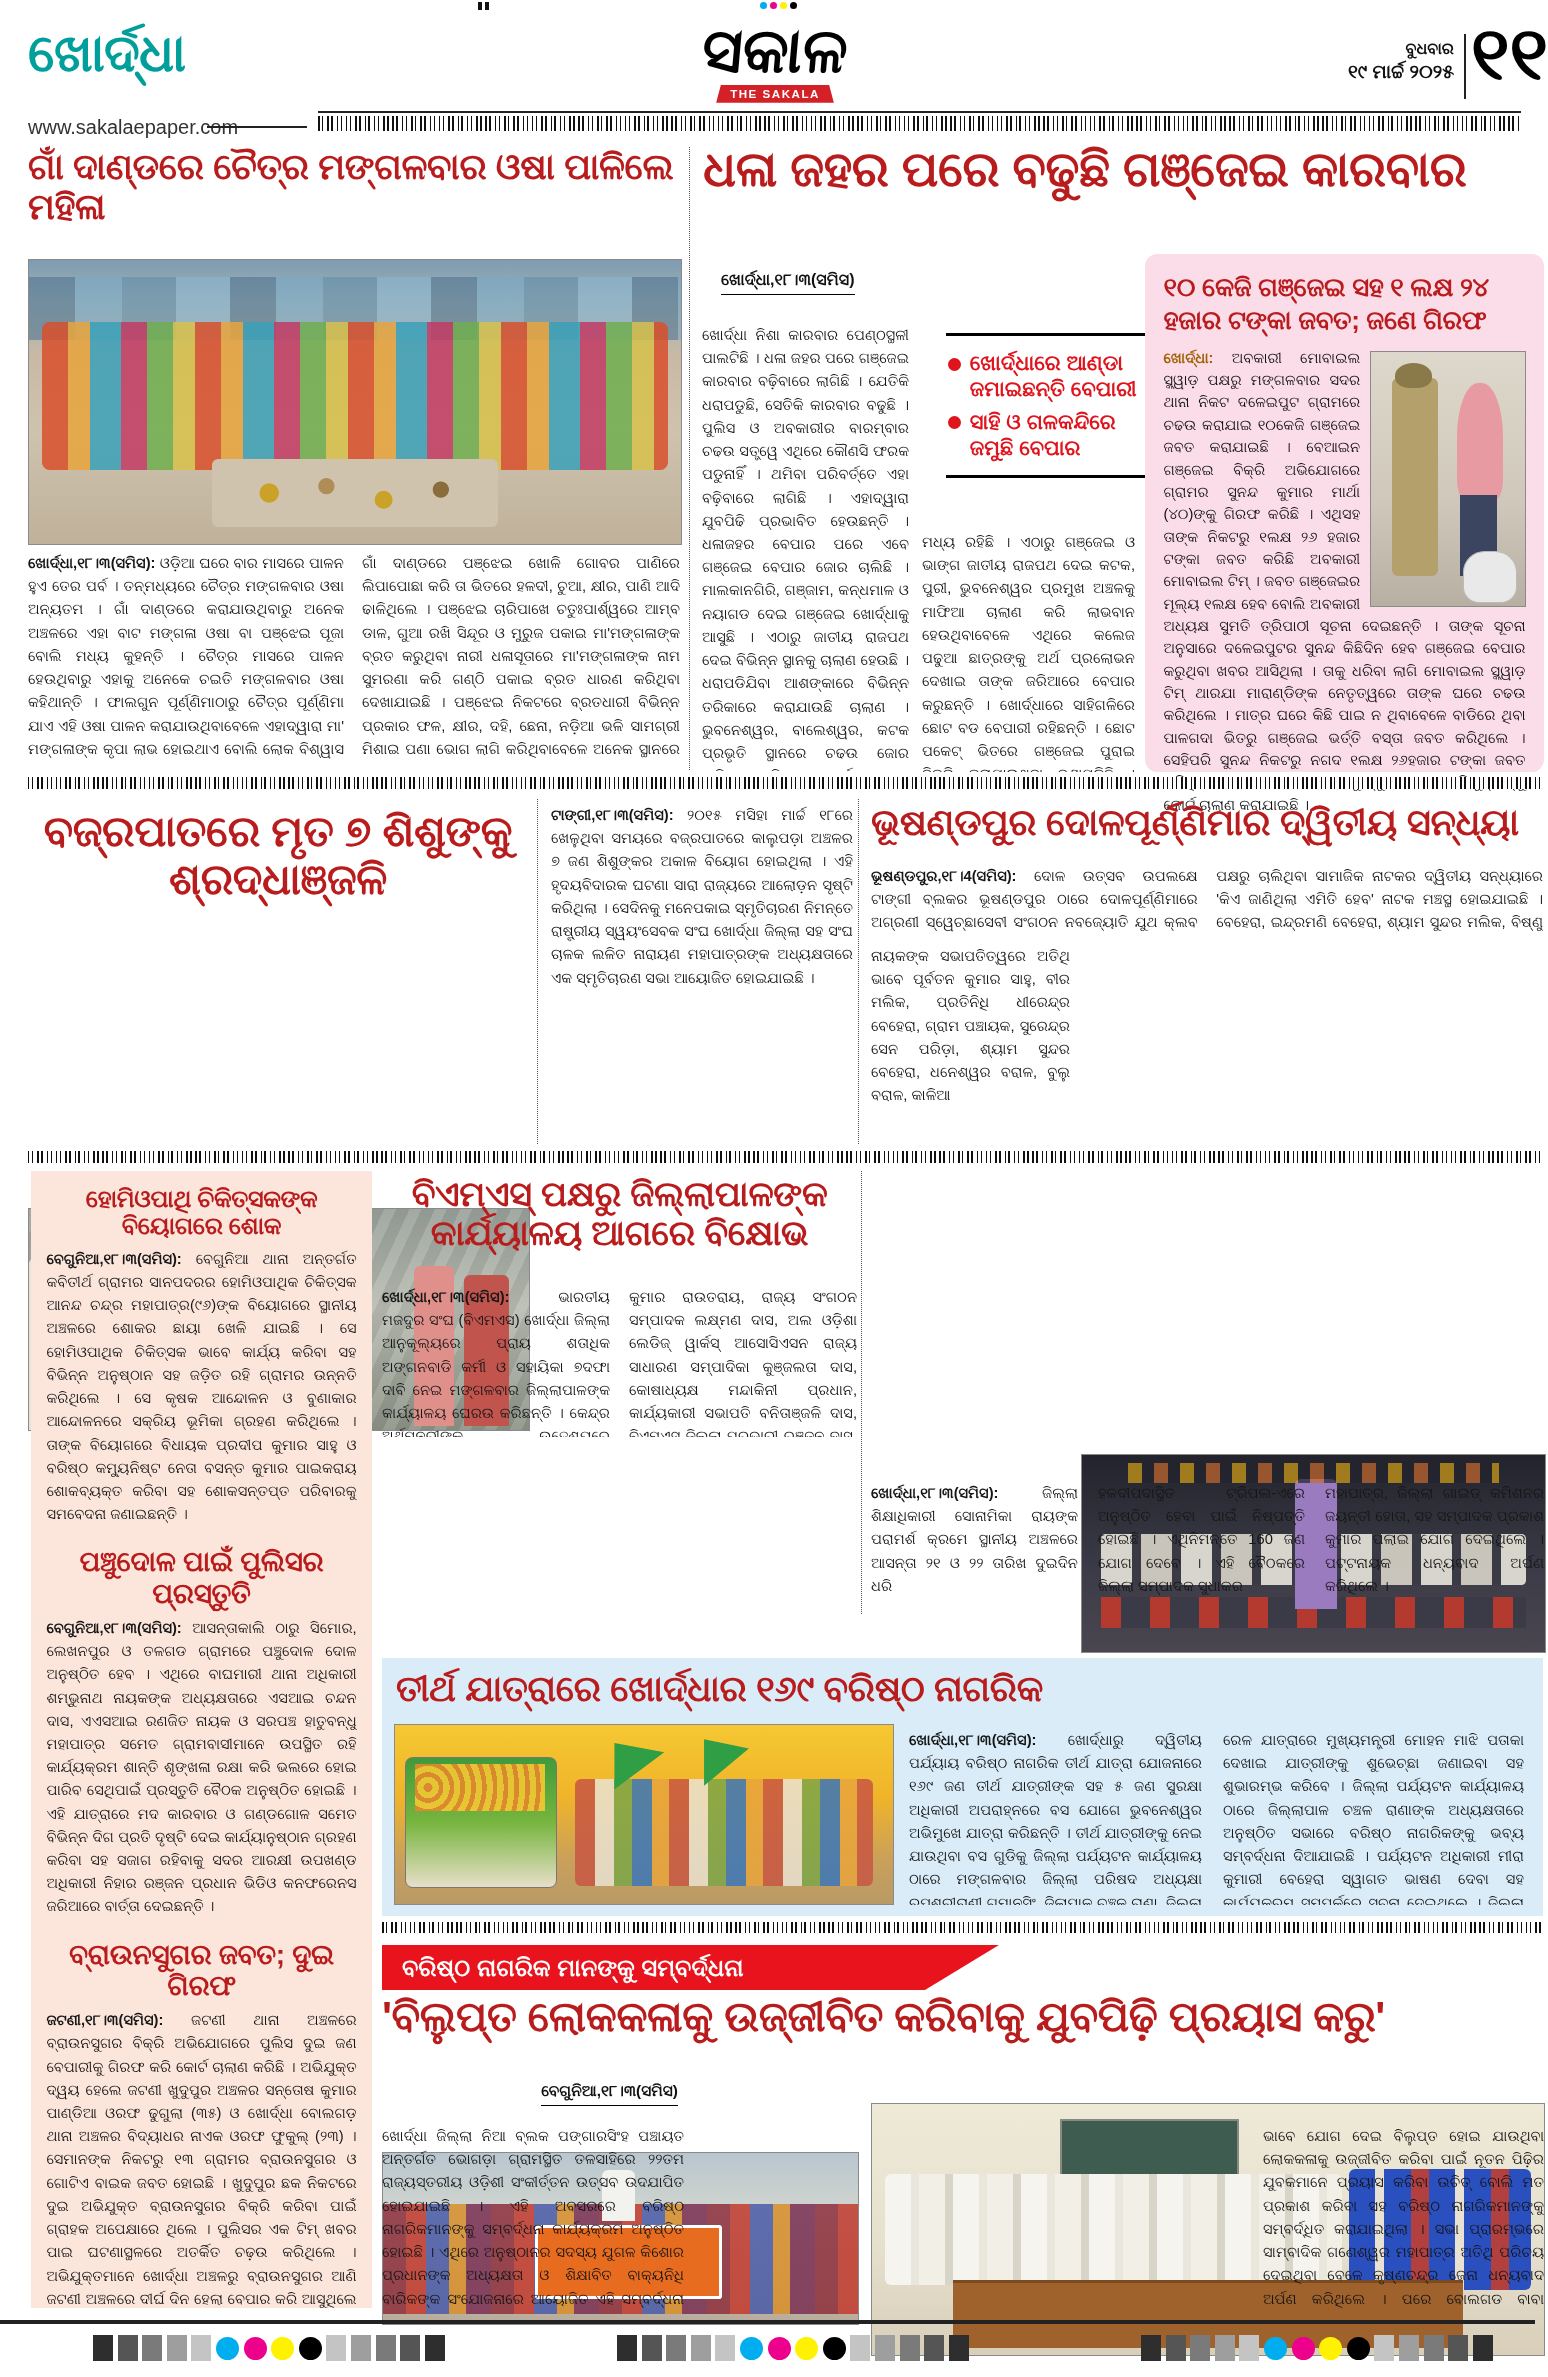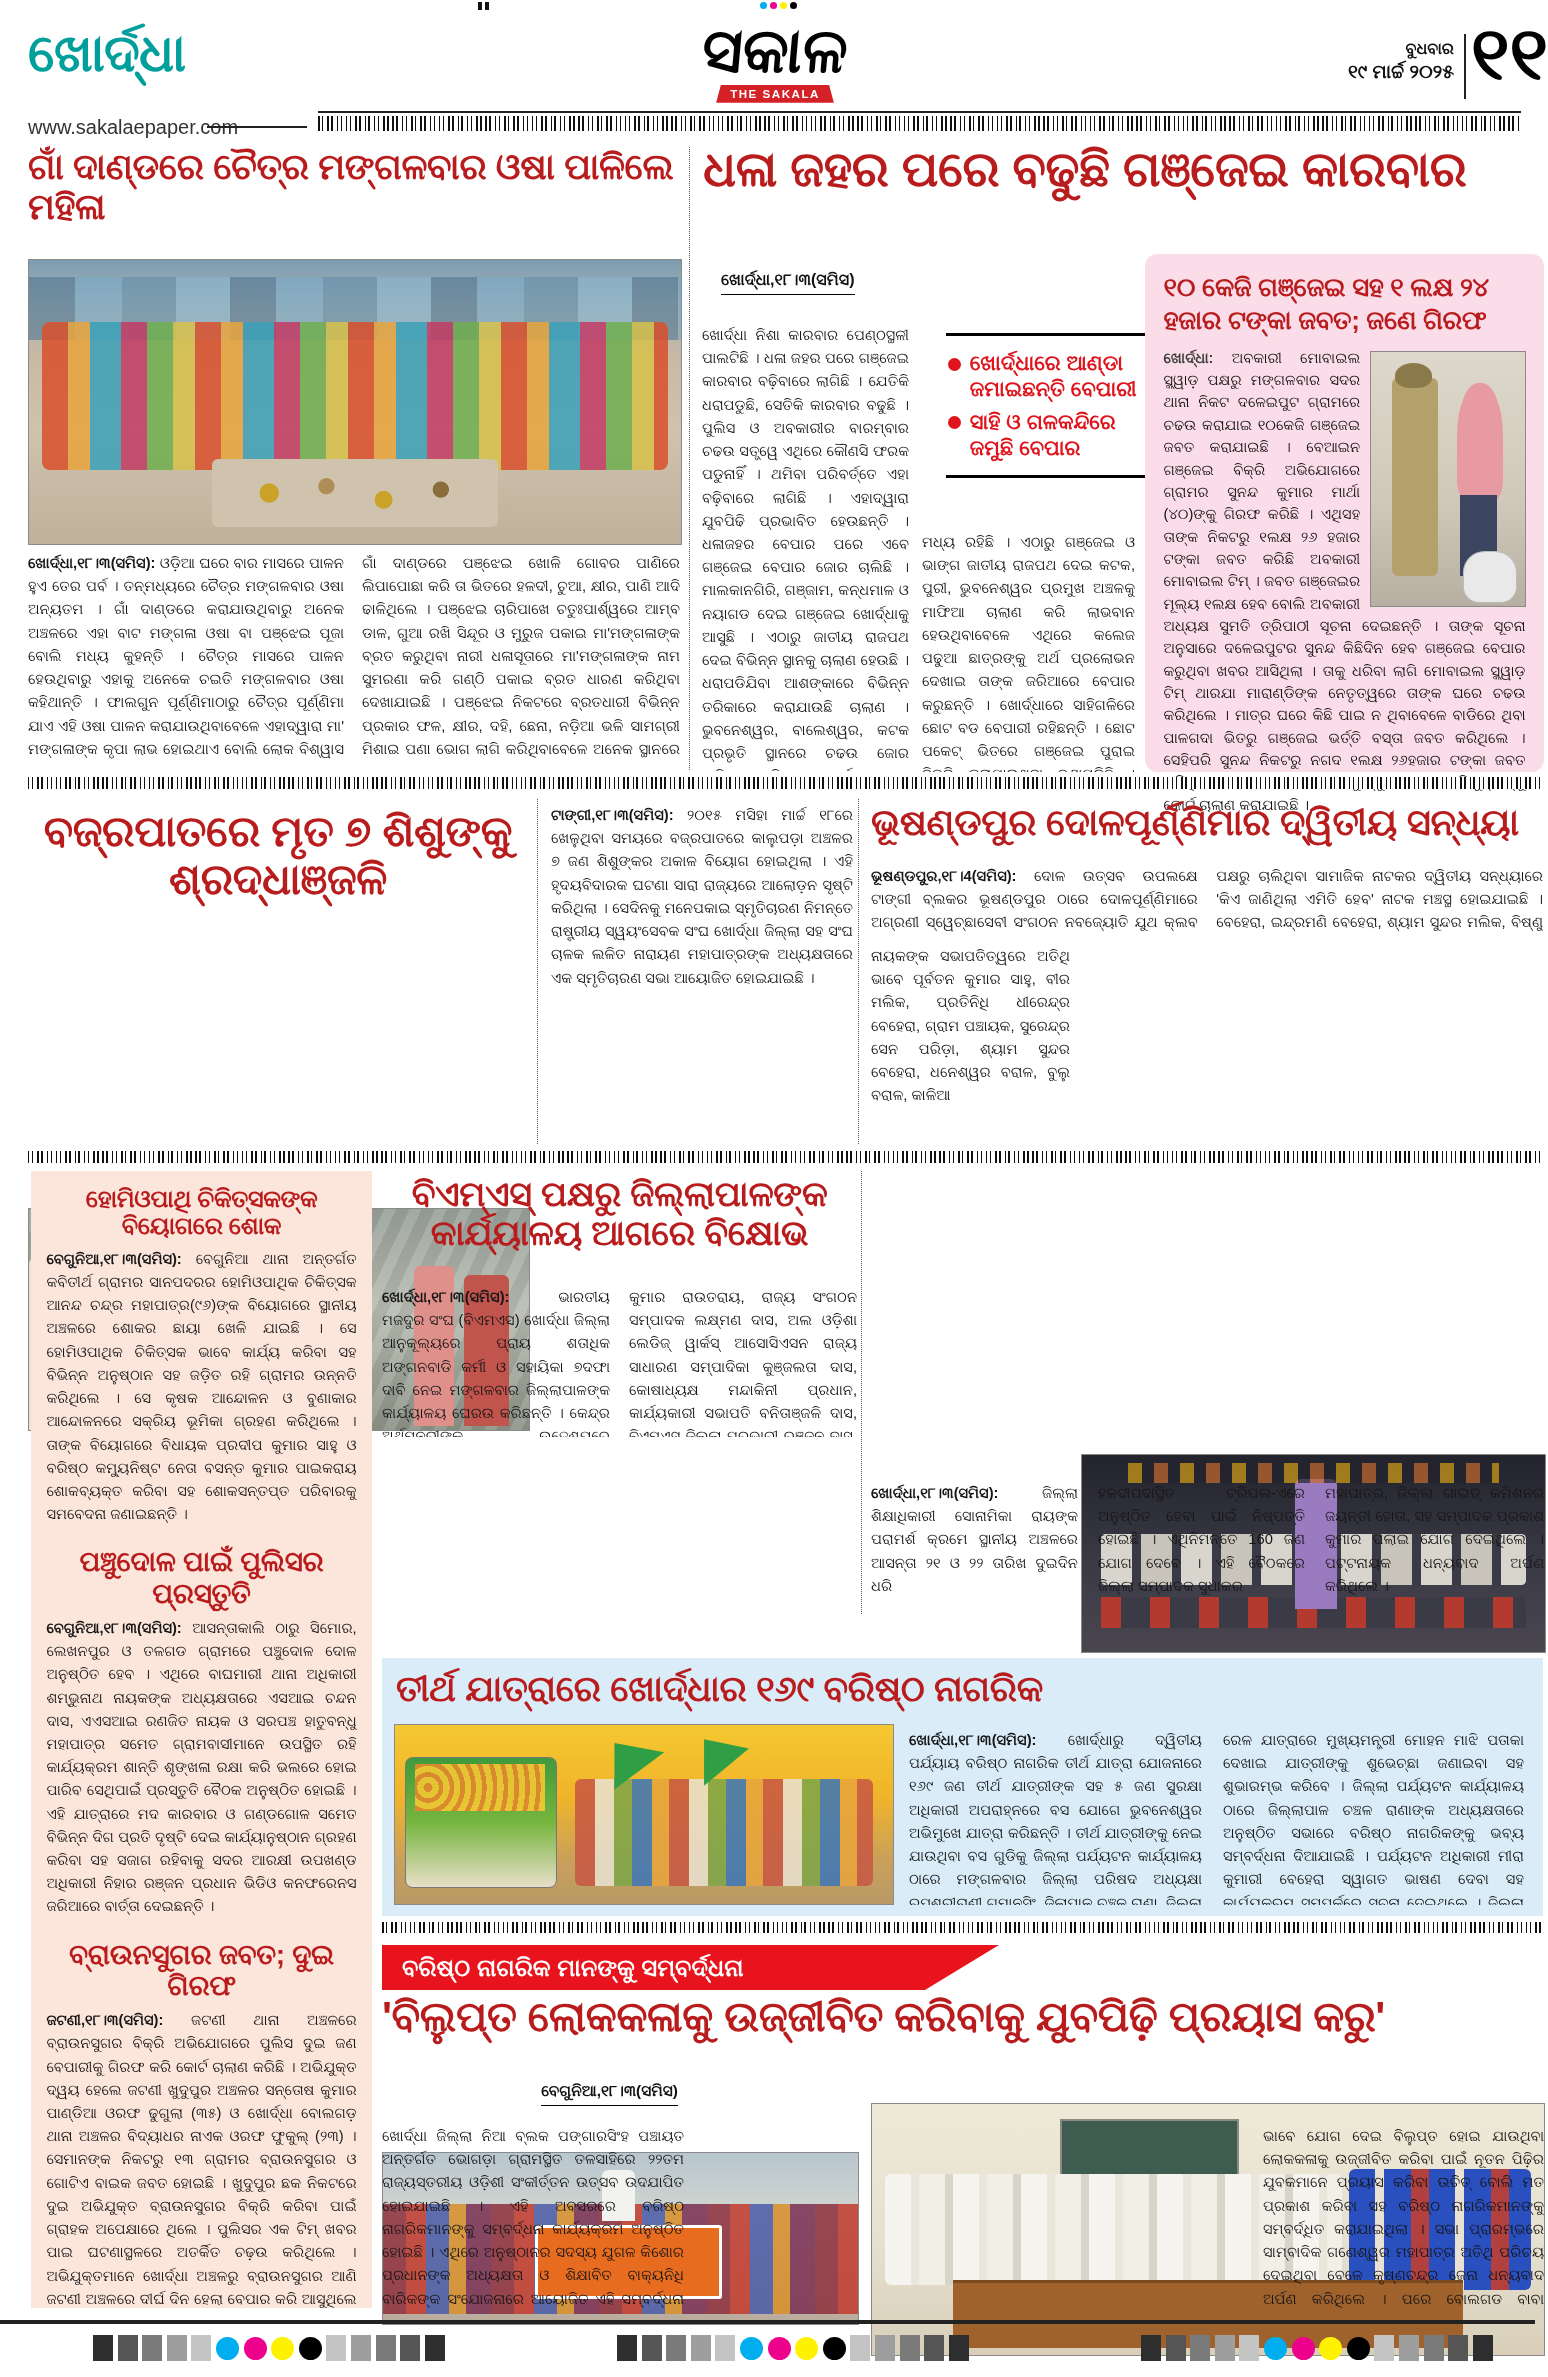--- a/index.html
+++ b/index.html
@@ -99,21 +99,21 @@
   <div class="abs pinkbox" style="left:1145px;top:254px;width:399px;height:518px;padding:17px 18.5px;box-sizing:border-box;">
     <div class="hl" style="font-size:26px;line-height:1.25;">୧୦ କେଜି ଗଞ୍ଜେଇ ସହ ୧ ଲକ୍ଷ ୨୪ ହଜାର ଟଙ୍କା ଜବତ; ଜଣେ ଗିରଫ</div>
     <div style="margin-top:10.8px;font-size:14.7px;line-height:1.52;text-align:justify;">
       <span class="photo" style="float:right;width:154px;height:254px;margin:4.6px 0 6.2px 9.3px;background:linear-gradient(180deg,#ded8cc 0%,#cfc8ba 60%,#b7b0a2 100%);position:relative;">
         <span style="position:absolute;left:14%;top:10%;width:30%;height:78%;background:#b3a06b;border-radius:6.2px;display:block;"></span>
         <span style="position:absolute;left:16%;top:4%;width:24%;height:10%;background:#8a7a4a;border-radius:50% 50% 40% 40%;display:block;"></span>
         <span style="position:absolute;left:56%;top:12%;width:30%;height:46%;background:#e79aa2;border-radius:46% 46% 18% 18%;display:block;"></span>
         <span style="position:absolute;left:58%;top:56%;width:24%;height:32%;background:#3b4560;display:block;"></span>
         <span style="position:absolute;left:60%;top:78%;width:34%;height:20%;background:#e9e9ea;border-radius:40% 40% 30% 30%;display:block;border:0.8px solid #bbb;"></span>
       </span>
-      <span style="color:#404040;font-weight:800;">ଖୋର୍ଦ୍ଧା:</span>
+      <span style="color:#a16207;font-weight:800;">ଖୋର୍ଦ୍ଧା:</span>
       <span>ଅବକାରୀ ମୋବାଇଲ ସ୍କ୍ୱାଡ଼ ପକ୍ଷରୁ ମଙ୍ଗଳବାର ସଦର ଥାନା ନିକଟ ଦଳେଇପୁଟ ଗ୍ରାମରେ ଚଢଉ କରାଯାଇ ୧୦କେଜି ଗଞ୍ଜେଇ ଜବତ କରାଯାଇଛି । ବେଆଇନ ଗଞ୍ଜେଇ ବିକ୍ରି ଅଭିଯୋଗରେ ଗ୍ରାମର ସୁନନ୍ଦ କୁମାର ମାର୍ଥା (୪୦)ଙ୍କୁ ଗିରଫ କରିଛି । ଏଥିସହ ତାଙ୍କ ନିକଟରୁ ୧ଲକ୍ଷ ୨୬ ହଜାର ଟଙ୍କା ଜବତ କରିଛି ଅବକାରୀ ମୋବାଇଲ ଟିମ୍ । ଜବତ ଗଞ୍ଜେଇର ମୂଲ୍ୟ ୧ଲକ୍ଷ ହେବ ବୋଲି ଅବକାରୀ ଅଧ୍ୟକ୍ଷ ସୁମତି ତ୍ରିପାଠୀ ସୂଚନା ଦେଇଛନ୍ତି । ତାଙ୍କ ସୂଚନା ଅନୁସାରେ ଦଳେଇପୁଟର ସୁନନ୍ଦ କିଛିଦିନ ହେବ ଗଞ୍ଜେଇ ବେପାର କରୁଥିବା ଖବର ଆସିଥିଲା । ତାକୁ ଧରିବା ଲାଗି ମୋବାଇଲ ସ୍କ୍ୱାଡ଼ ଟିମ୍ ଥାରଯା ମାରାଣ୍ଡିଙ୍କ ନେତୃତ୍ୱରେ ତାଙ୍କ ଘରେ ଚଢଉ କରିଥିଲେ । ମାତ୍ର ଘରେ କିଛି ପାଇ ନ ଥିବାବେଳେ ବାଡିରେ ଥିବା ପାଳଗଦା ଭିତରୁ ଗଞ୍ଜେଇ ଭର୍ତ୍ତି ବସ୍ତା ଜବତ କରିଥିଲେ । ସେହିପରି ସୁନନ୍ଦ ନିକଟରୁ ନଗଦ ୧ଲକ୍ଷ ୨୬ହଜାର ଟଙ୍କା ଜବତ କରିଥିଲେ । ଏନେଇ ଏକ ମାମଲା ରୁଜ୍ଜୁ କରାଯାଇ ଅଭିଯୁକ୍ତଙ୍କୁ କୋର୍ଟ ଚାଲାଣ କରାଯାଇଛି ।</span>
     </div>
   </div>
 
   <div class="abs barcode" style="left:28px;top:777px;width:1516px;height:12.3px;"></div>
 
   <div class="abs hl" style="left:28px;top:807px;width:500px;font-size:43px;text-align:center;">ବଜ୍ରପାତରେ ମୃତ ୭ ଶିଶୁଙ୍କୁ ଶ୍ରଦ୍ଧାଞ୍ଜଳି</div>
 
   <div class="abs photo" style="left:28px;top:922px;width:500px;height:221px;background:linear-gradient(180deg,#9aa29b 0%,#b9bdb2 45%,#8e9488 100%);">
     <div style="position:absolute;left:0;top:0;width:100%;height:100%;background:repeating-linear-gradient(115deg,rgba(255,255,255,.08) 0 10.8px,rgba(0,0,0,.06) 10.8px 23px);"></div>

